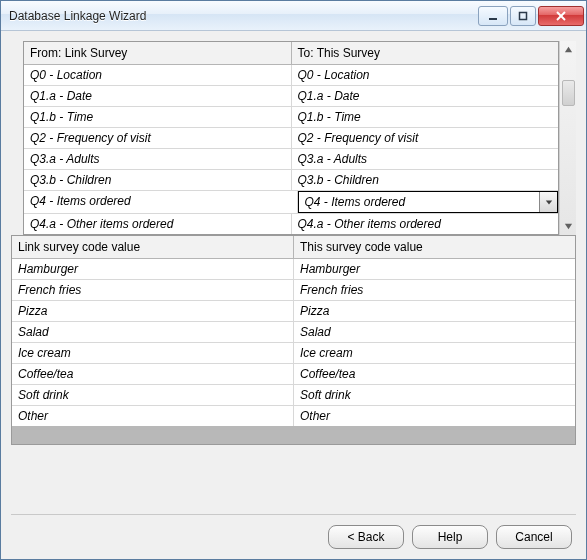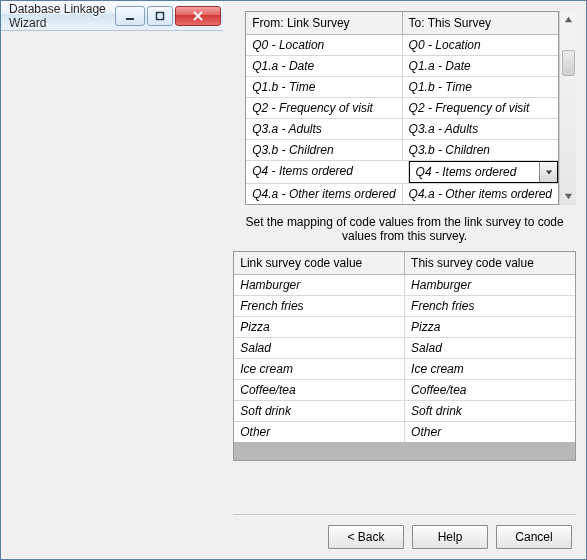--- a/index.html
+++ b/index.html
@@ -1,20 +1,20 @@
 <!DOCTYPE html>
 <html><head>
 <meta charset="utf-8">
 <style>
   * { box-sizing: border-box; }
   html, body { margin: 0; padding: 0; font-family: "Segoe UI", Tahoma, sans-serif; font-size: 12px; }
   body { background: #fff; width: 587px; height: 560px; overflow: hidden; }
 
   
-  .window { width: 587px; height: 560px; border: 1px solid #5a7ca0; background: #f0f0f0; display: flex; flex-direction: row; box-shadow: 0 0 8px rgba(0,0,0,.3); }
+  .window { width: 587px; height: 560px; border: 1px solid #5a7ca0; background: #f0f0f0; display: flex; flex-direction: column; box-shadow: 0 0 8px rgba(0,0,0,.3); }
   .titlebar { height: 30px; background: linear-gradient(to bottom,#f8fbff 0%,#e7f0fa 45%,#d6e5f5 46%,#e9f2fb 100%); display: flex; align-items: center; padding: 0 2px 0 8px; border-bottom: 1px solid #b6c5d6; }
   .titlebar-title { flex: 1; color: #1f1f1f; text-shadow: 0 1px 0 #fff; }
   .winbtns { display: flex; gap: 2px; }
   .winbtn { width: 28px; height: 20px; border: 1px solid #8aa2be; border-radius: 3px; background: linear-gradient(to bottom,#f5faff,#d7e7f7); display:flex; align-items:center; justify-content:center; color:#2b3a4a; font-size:10px; cursor:default; }
   .winbtn.min { width: 30px; }
   .winbtn.max { width: 26px; }
   .winbtn.close { width: 46px; background: linear-gradient(to bottom,#f6a1a1 0%,#e36464 45%,#d13a3a 46%,#e86b6b 100%); border-color:#a03030; color:#fff; }
   .winbtn svg { width:10px; height:10px; }
 
   .client { flex:1; padding: 10px 10px 8px 10px; display:flex; flex-direction:column; }
@@ -47,21 +47,21 @@
   
   .instruction { text-align:center; padding:10px 4px 8px; color:#000; }
 
   
   .graybar { height:18px; background:#b8b8b8; }
 
   .divider { height:1px; background:#c9c9c9; margin:12px 0 10px; }
 
   
   .btnbar { display:flex; justify-content:flex-end; gap:8px; padding-right:4px; padding-bottom:2px;}
-  .btn { min-width:76px; height:24px; padding:7px 14px; border:1px solid #8b8b8b; border-radius:1px; background:linear-gradient(to bottom,#fdfdfd,#e4e4e4); color:#000; display:flex; align-items:center; justify-content:center; cursor:default;}
+  .btn { min-width:76px; height:24px; padding:7px 14px; border:1px solid #8b8b8b; border-radius:8px; background:linear-gradient(to bottom,#fdfdfd,#e4e4e4); color:#000; display:flex; align-items:center; justify-content:center; cursor:default;}
   .btn.default { border:1px solid #3c7fb1; box-shadow: inset 0 0 0 1px #9bd0f0; background:linear-gradient(to bottom,#f4fbff,#cfe9fb);}
 </style>
 </head>
 <body>
 
 <div class="window">
   <div class="titlebar">
     <div class="titlebar-title">Database Linkage Wizard</div>
     <div class="winbtns">
       <div class="winbtn min">
@@ -144,21 +144,20 @@
         <div class="thumb"></div>
         <div style="flex:1"></div>
         <div class="arrow">
             <svg viewBox="0 0 10 10">
               <polygon points="1,2 9,2 5,8" fill="#606060"></polygon>
             </svg>
           </div>
       </div>
     </div>
 
-    <div class="instruction">Set the mapping of code values from the link survey to code values from this survey.</div>
 
     <div class="panel">
       <div class="hdr-row">
         <div class="hdr-cell left">Link survey code value</div>
         <div class="hdr-cell">This survey code value</div>
       </div>
       <div id="code-body">
           <div class="body-row">
             <div class="body-cell left">Hamburger</div>
             <div class="body-cell">Hamburger</div>

